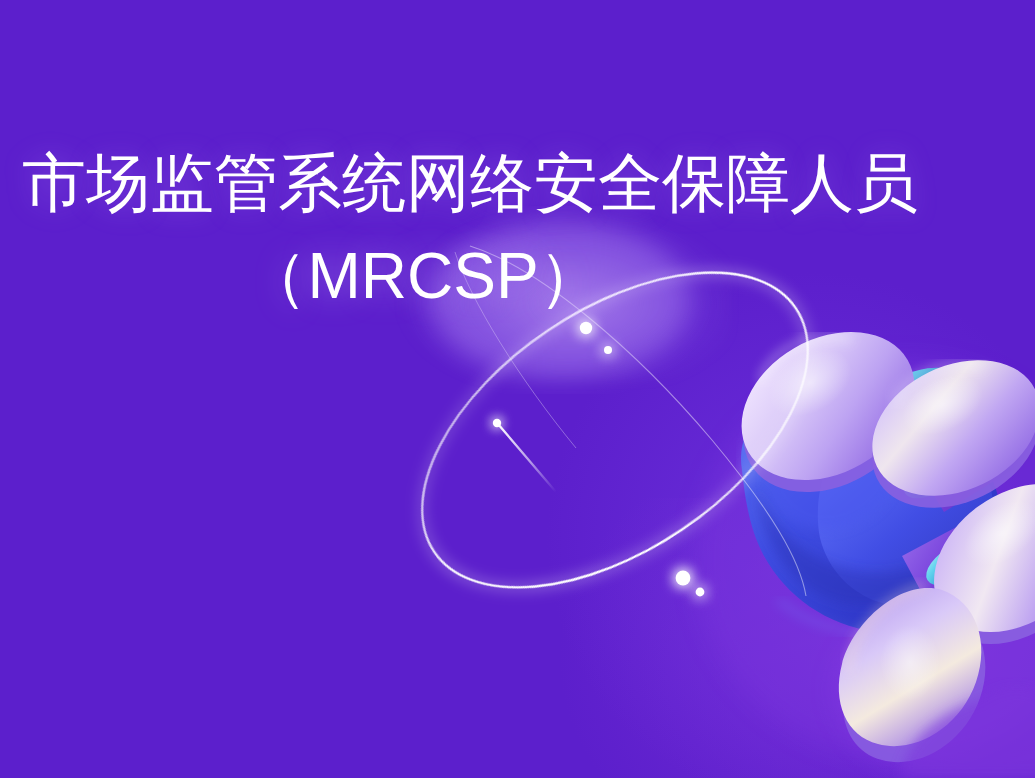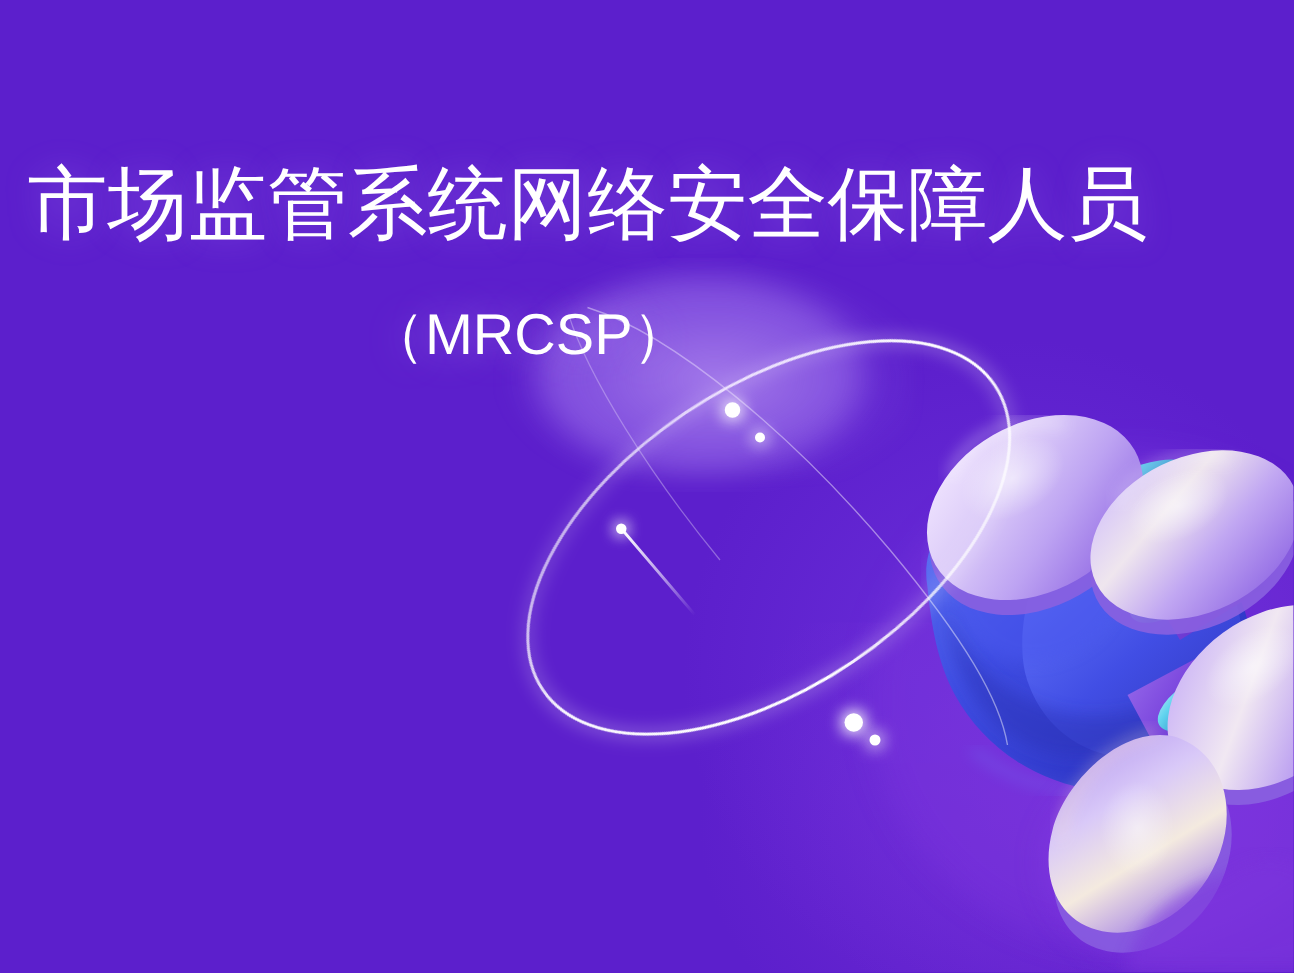--- a/index.html
+++ b/index.html
@@ -22,21 +22,21 @@
   
   #title-block{position:absolute;left:0;top:0;width:1035px;z-index:40;}
   #main-title{
     position:absolute;left:22px;top:131px;width:1000px;
     font-size:64px;line-height:1.0;color:#ffffff;white-space:nowrap;
     letter-spacing:0px;font-weight:400;
     text-shadow:0 0 26px rgba(190,150,255,.30);
   }
   #sub-title{
     position:absolute;left:0;top:244px;width:846px;text-align:center;
-    font-size:46px;line-height:1.0;color:#ffffff;font-weight:400;
+    font-size:64px;line-height:1.0;color:#ffffff;font-weight:400;
     text-shadow:0 0 30px rgba(205,175,255,.42);
   }
   
   .sub-glow{
     position:absolute;left:400px;top:210px;width:330px;height:170px;
     background:radial-gradient(ellipse at 52% 55%, rgba(214,186,255,.40) 0%, rgba(170,130,250,.16) 42%, rgba(92,31,204,0) 72%);
     z-index:30;pointer-events:none;filter:blur(6px);
   }
 
   
@@ -227,21 +227,21 @@
 
     <g>
       <path d="M498,424 L556,492" stroke="url(#gTrail)" stroke-width="2.2" fill="none" stroke-linecap="round"></path>
       <circle cx="497" cy="423" r="4.2" fill="#ffffff" filter="url(#glowDot)"></circle>
     </g>
   </svg>
 
   <div class="sub-glow"></div>
 
   <div id="title-block">
-    <div id="main-title" style="font-size: 64px;">市场监管系统网络安全保障人员</div>
+    <div id="main-title" style="font-size: 64px; margin-top: 20px;">市场监管系统网络安全保障人员</div>
     <div id="sub-title">（MRCSP）</div>
   </div>
 
   <svg class="layer" id="orbit-front" viewBox="0 0 1035 778">
     <defs>
       <filter id="glowDot2" x="-200%" y="-200%" width="500%" height="500%">
         <feGaussianBlur stdDeviation="7" result="b"></feGaussianBlur>
         <feMerge>
             <feMergeNode in="b"></feMergeNode>
             <feMergeNode in="b"></feMergeNode>

